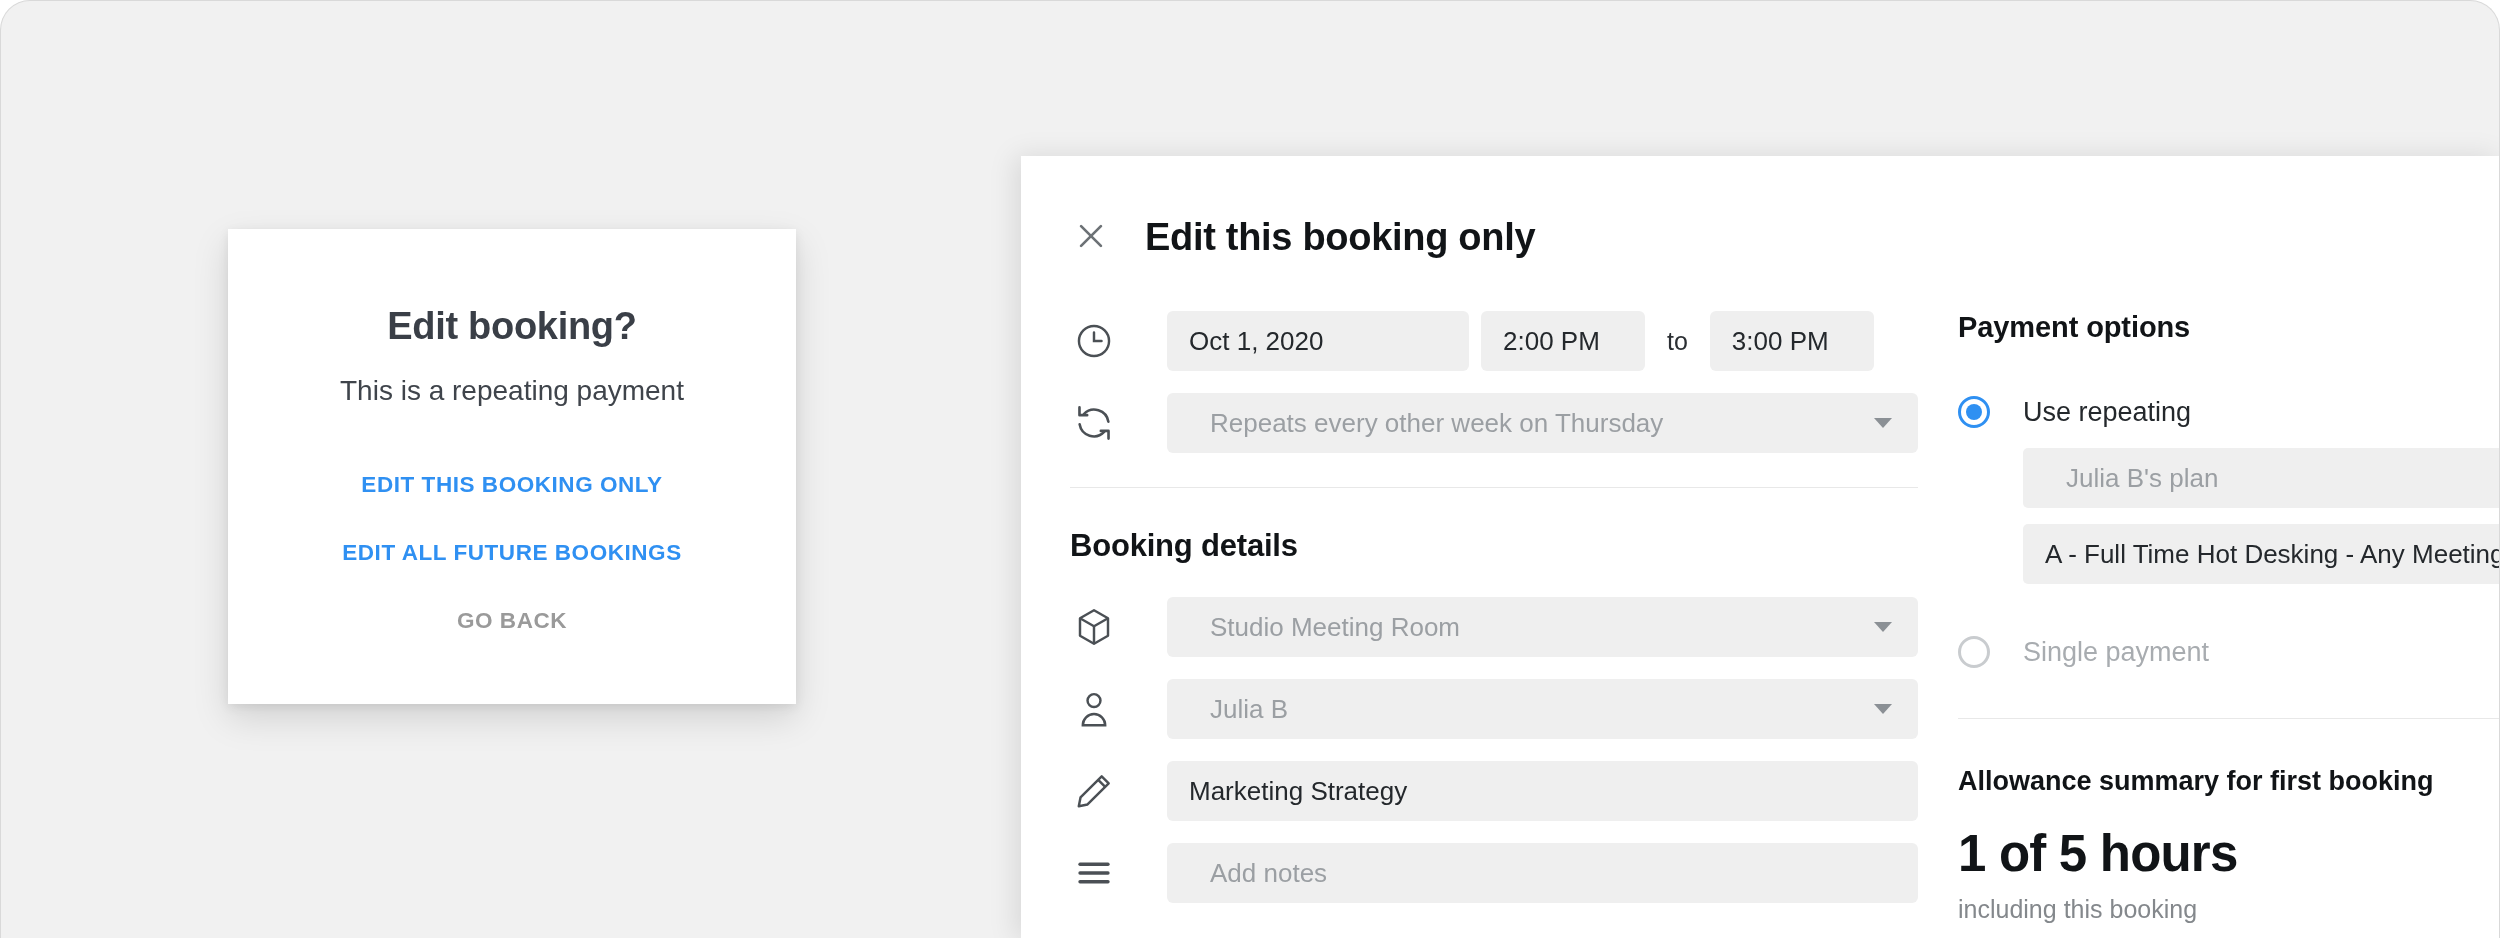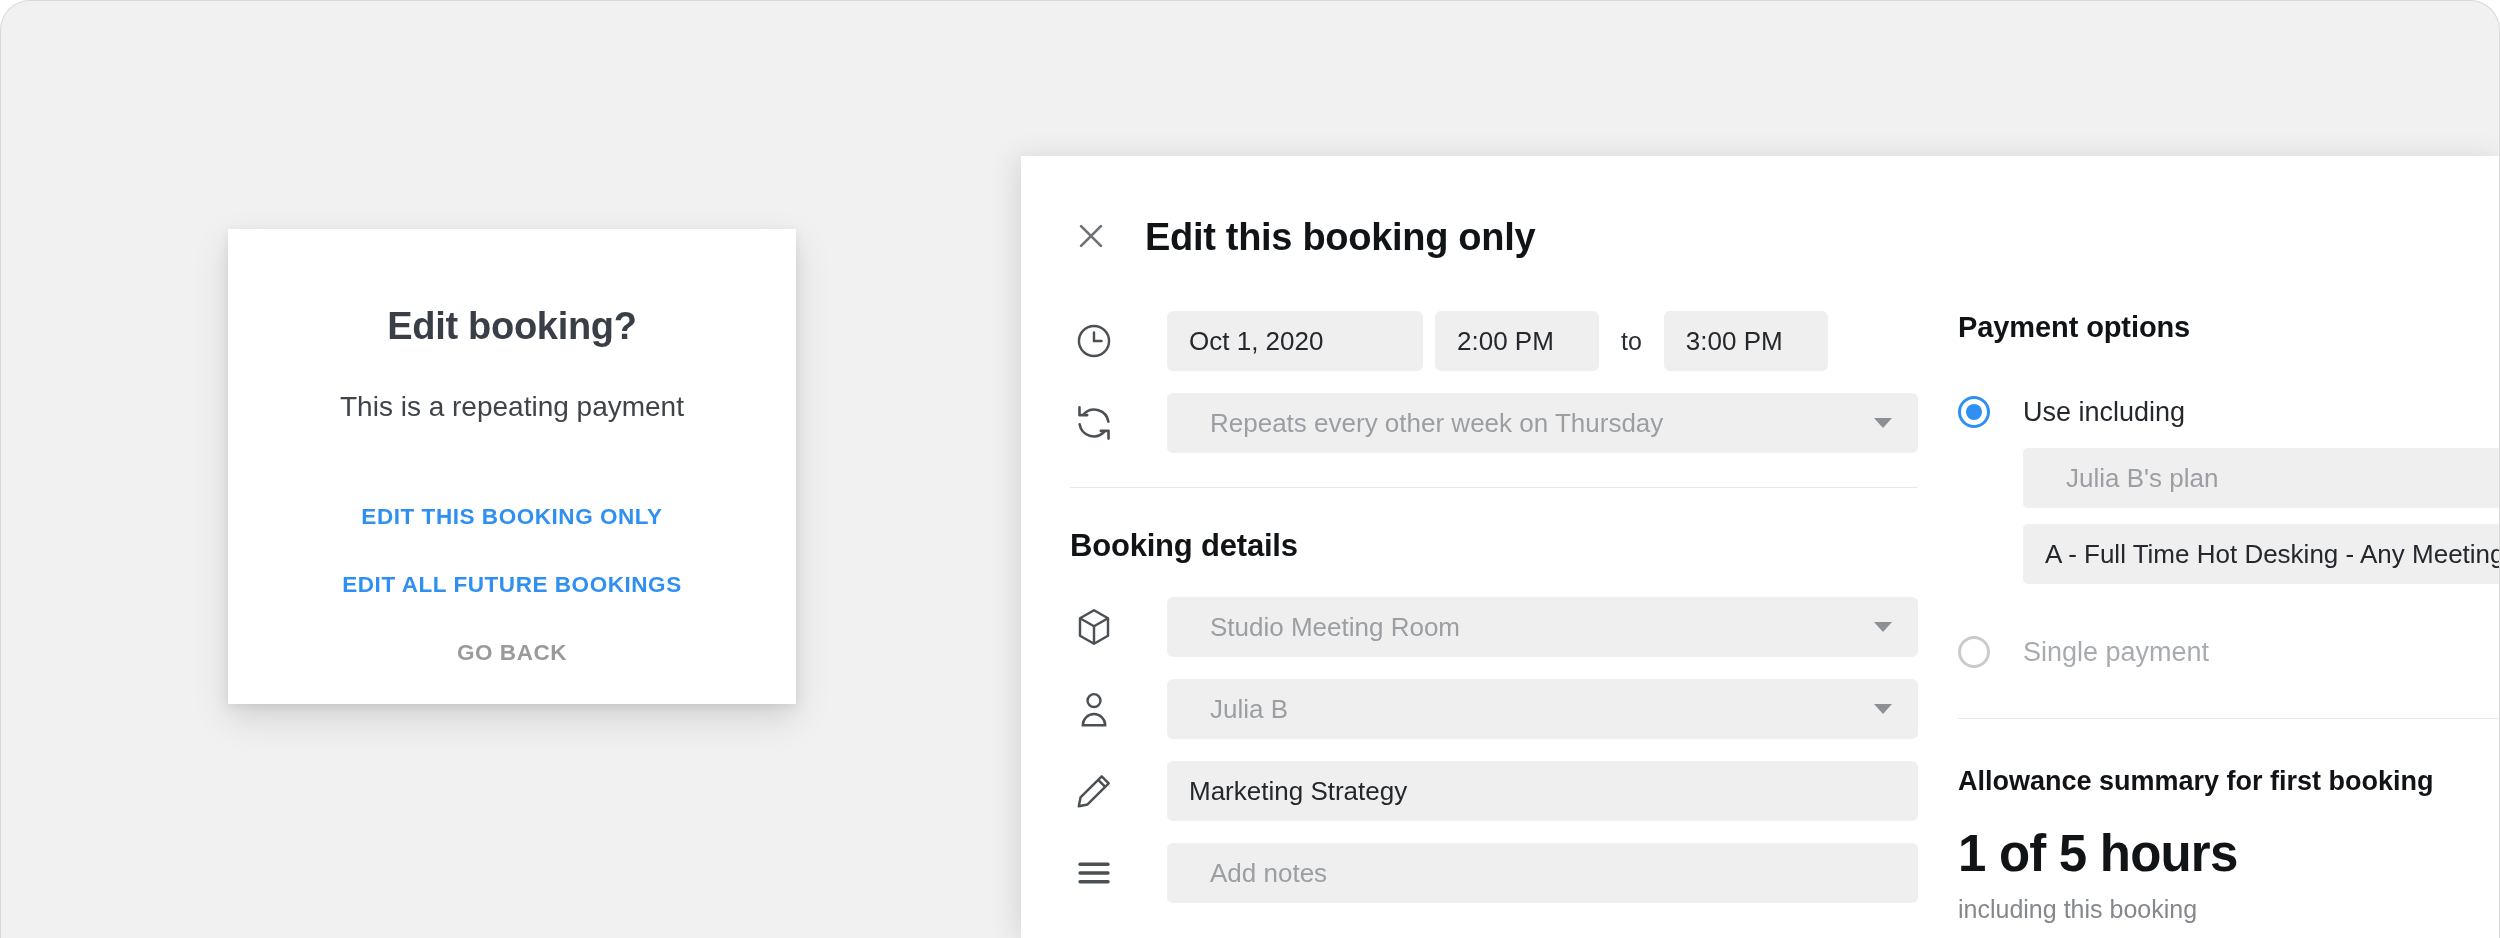--- a/index.html
+++ b/index.html
@@ -33,21 +33,20 @@
     position: absolute;
     left: 227px;
     top: 228px;
     width: 568px;
     height: 475px;
     background: #ffffff;
     box-shadow: 0 14px 34px rgba(0,0,0,0.13), 0 3px 10px rgba(0,0,0,0.08);
     display: flex;
     flex-direction: column;
     align-items: center;
-    gap: 16px;
   }
   .confirm-title {
     margin-top: 76px;
     font-size: 38px;
     font-weight: 700;
     color: #3a3f47;
     letter-spacing: -0.3px;
   }
   .confirm-sub {
     margin-top: 27px;
@@ -138,21 +137,21 @@
     display: flex;
     align-items: center;
     padding: 0 22px;
     font-size: 26px;
     color: #24282c;
     font-family: inherit;
     position: relative;
   }
   .input.placeholder { color: #9b9fa3; padding-left: 43px; }
   .input.grow { flex: 1; }
-  .input.w-date { width: 256px; }
+  .input.w-date { width: 302px; }
   .input.w-time { width: 164px; }
   .to-label {
     font-size: 25px;
     color: #2b2f33;
     margin: 0 22px;
   }
   .caret {
     position: absolute;
     right: 26px;
     top: 50%;
@@ -363,21 +362,21 @@
         </div>
 
       </div>
 
       <div class="col-right">
 
         <div class="pay-title">Payment options</div>
 
         <div class="radio-row">
           <span class="radio checked"></span>
-          <span class="radio-label">Use including</span>
+          <span class="radio-label">Use repeating</span>
         </div>
 
         <div class="pay-sub">
           <div class="input placeholder">
             <span>Julia B's plan</span>
           </div>
           <div class="input">
             <span style="white-space:nowrap">A - Full Time Hot Desking - Any Meeting Room</span>
           </div>
         </div>

